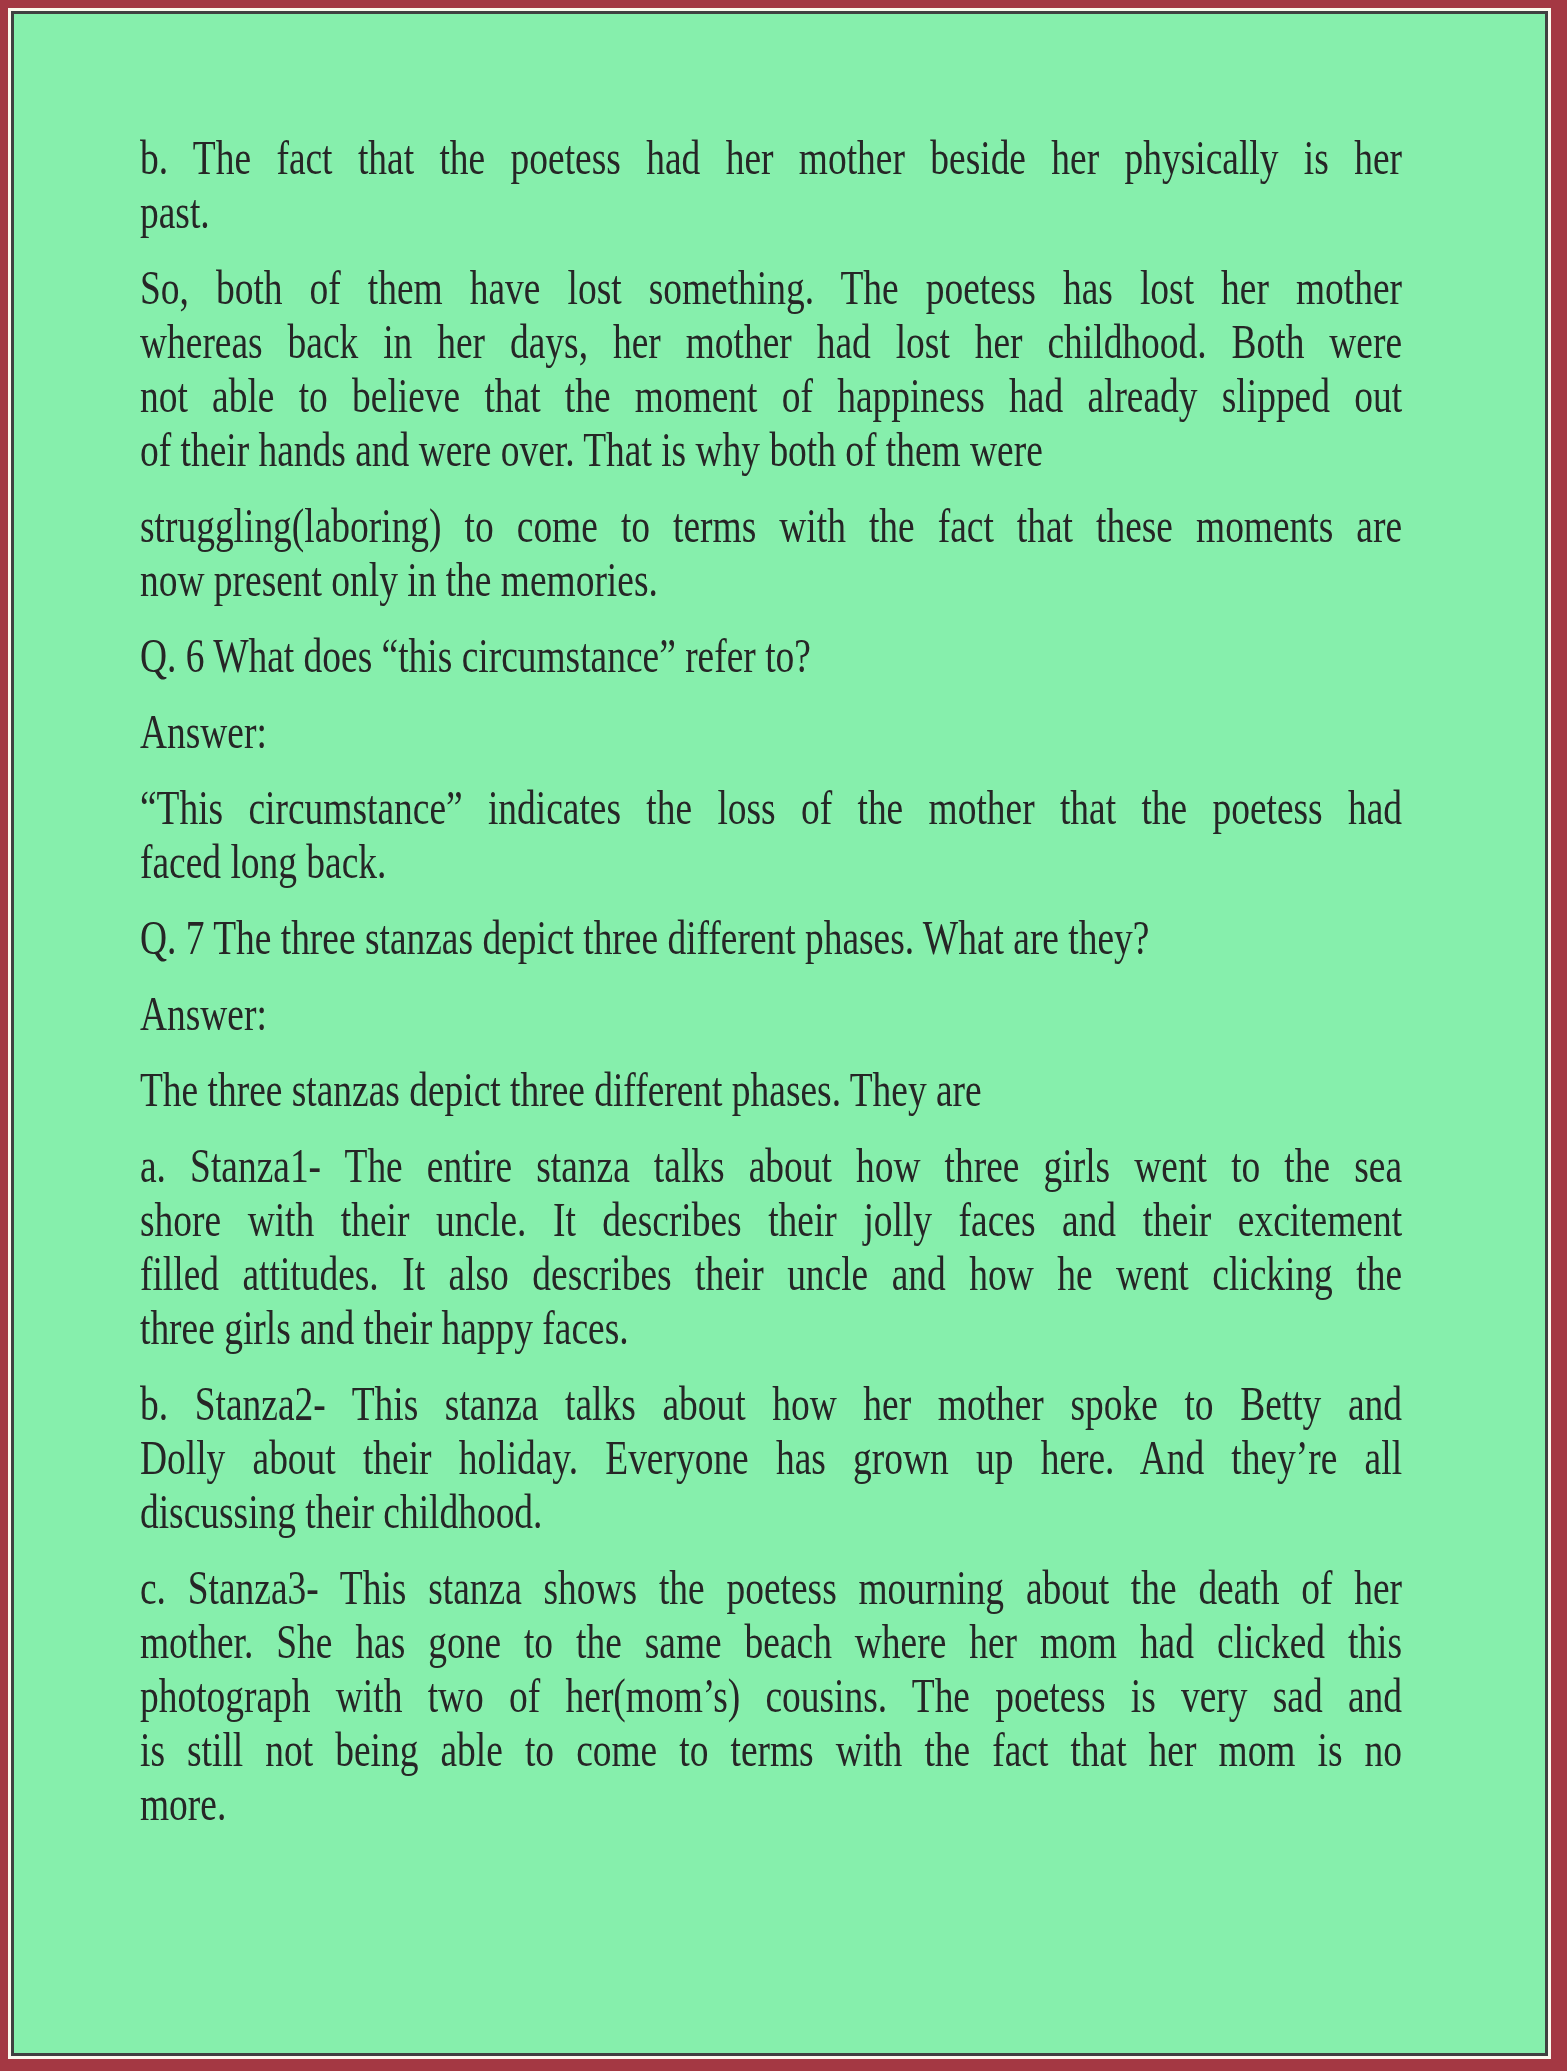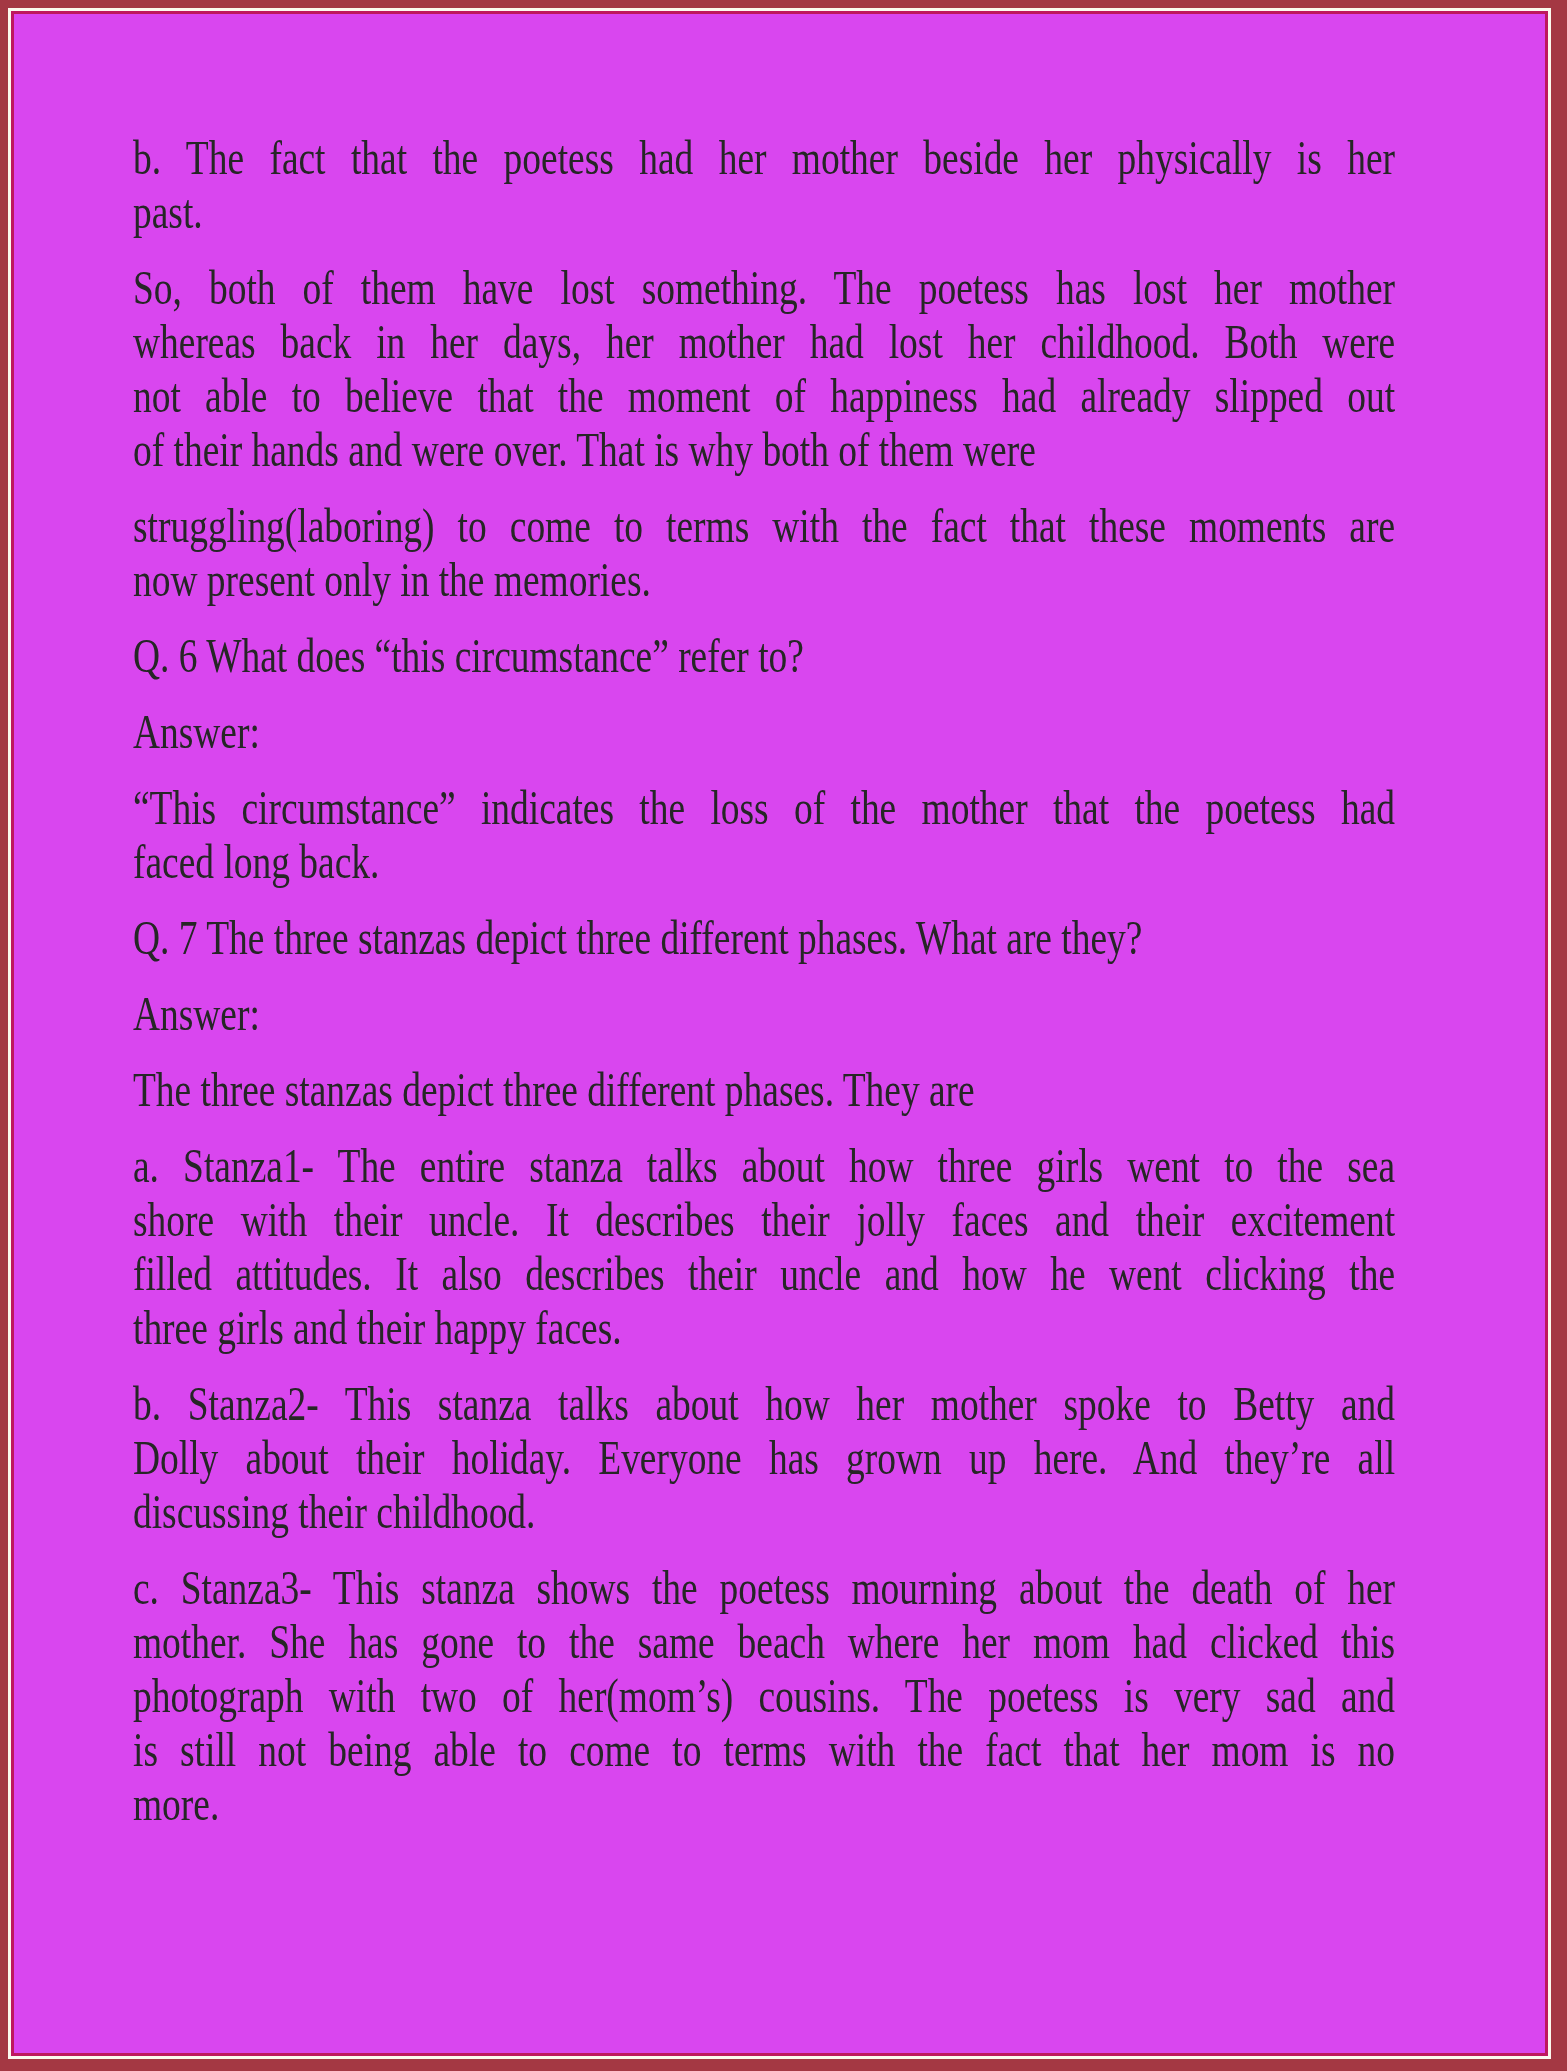--- a/index.html
+++ b/index.html
@@ -16,23 +16,24 @@
   }
   .frame-gap {
     box-sizing: border-box;
     width: 100%; height: 100%;
     padding: 3px;
     background: #fbf9ee;
   }
   .frame-inner {
     box-sizing: border-box;
     width: 100%; height: 100%;
-    border: 3px solid #be185d;
-    background: #d946ef;
+    border: 3px solid #404040;
+    background: #86efac;
     overflow: hidden;
+    padding-left: 7px;
   }
   .content {
     padding: 117px 0 0 119px;
   }
   
   .text-block {
     width: 1618px;
     transform: scale(0.78, 1);
     transform-origin: 0 0;
     color: #262626;

